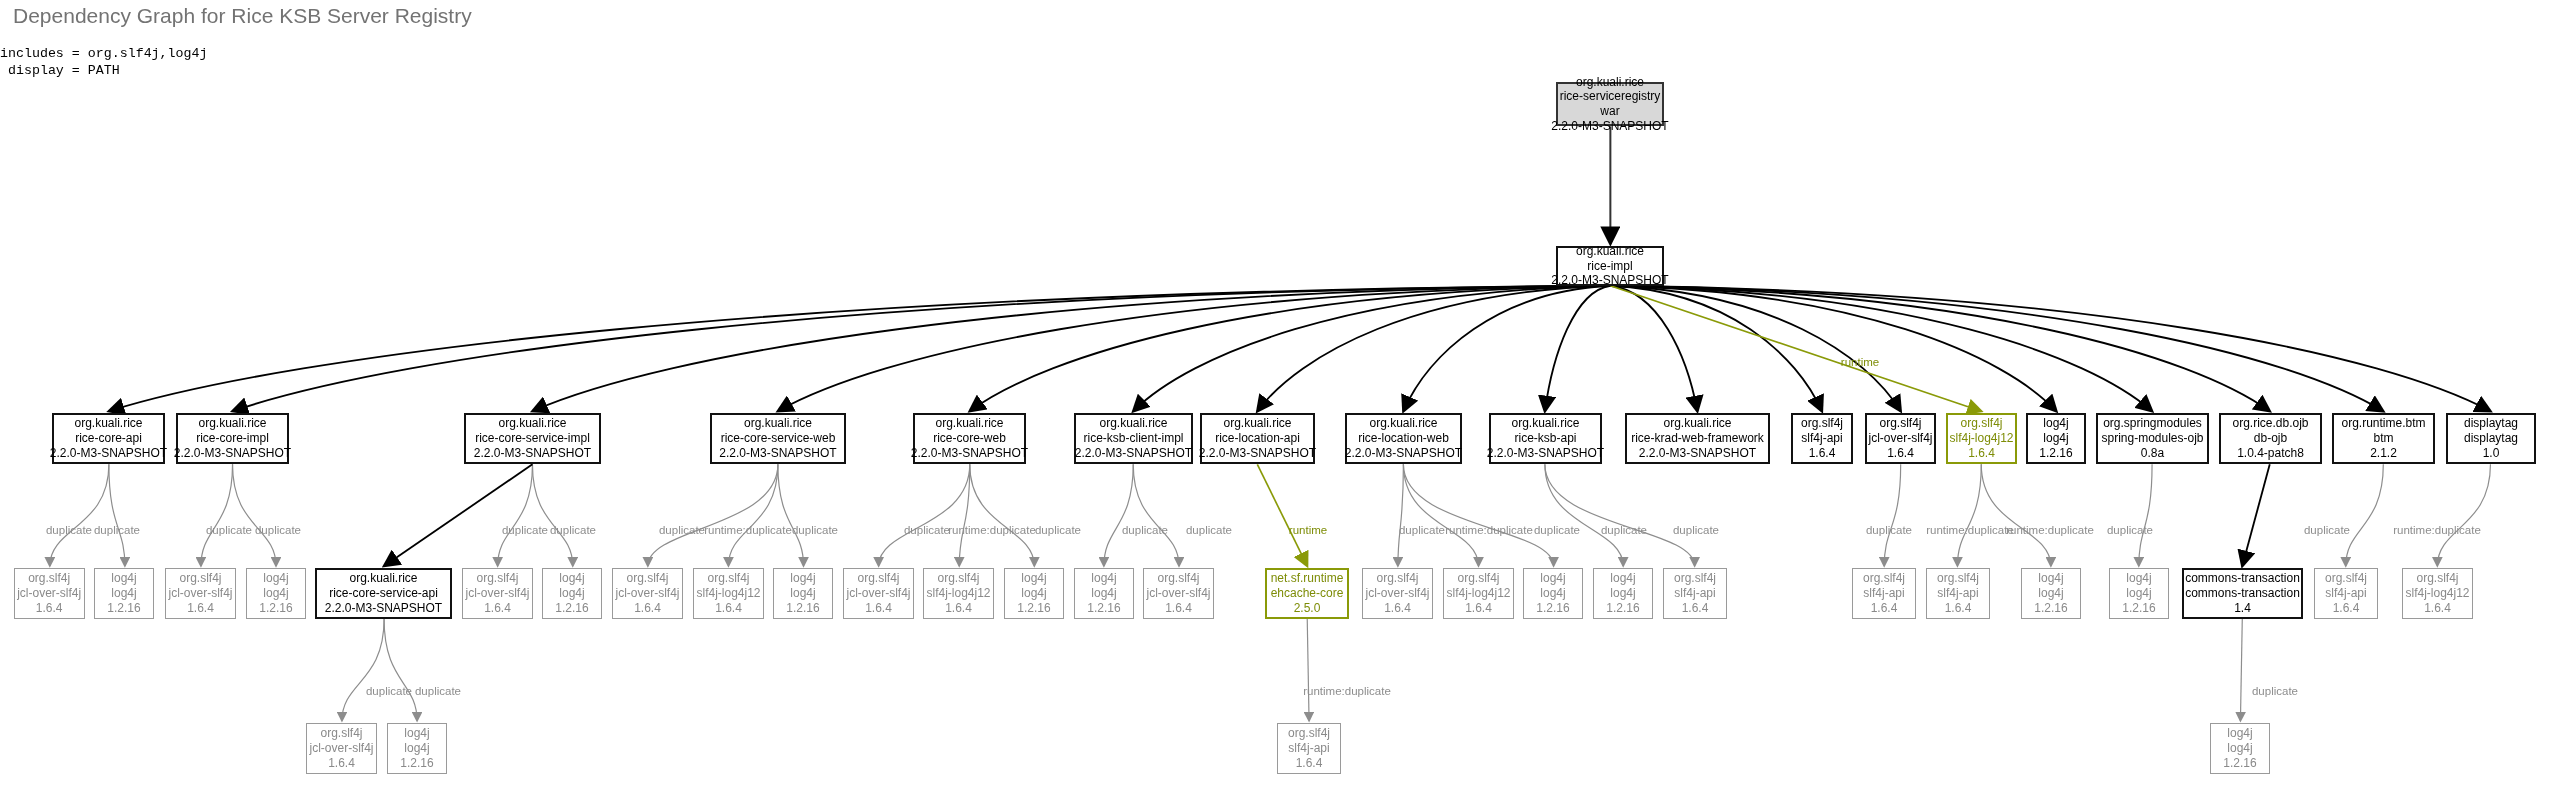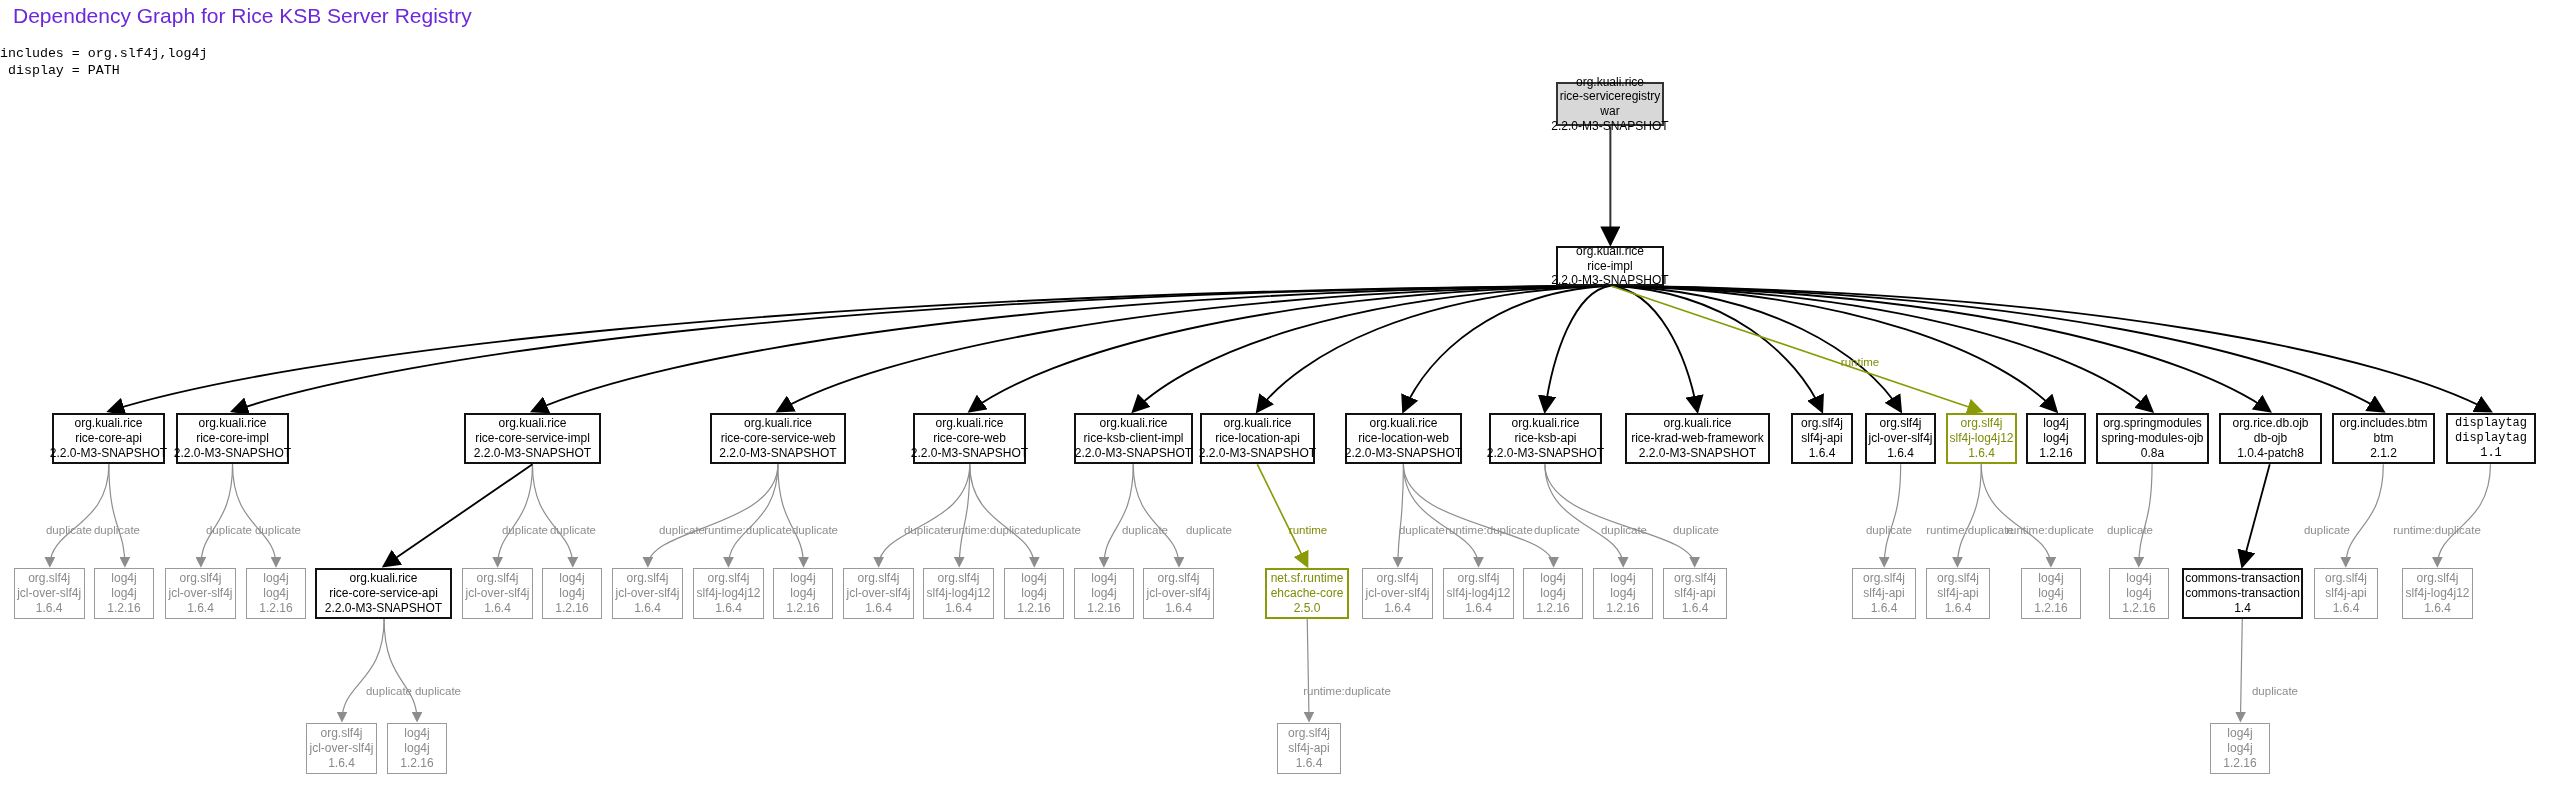--- a/index.html
+++ b/index.html
@@ -32,21 +32,21 @@
     left: 0;
     top: 0;
     width: 2128px;
     height: 805px;
   }
   .graph-title {
     position: absolute;
     left: 13px;
     top: 3.7px;
     font-size: 21px;
-    color: #6d28d9;
+    color: #737373;
     font-family: "Liberation Sans", sans-serif;
     white-space: pre;
   }
   .graph-legend {
     position: absolute;
     left: 0;
     top: 46px;
     font-size: 13.3px;
     line-height: 16.5px;
     color: #000000;
@@ -262,28 +262,28 @@
         <span class="line">org.springmodules</span>
         <span class="line">spring-modules-ojb</span>
         <span class="line">0.8a</span>
       </div>
       <div class="node strong" style="left: 2219px; top: 413px; width: 103px; height: 51px;">
         <span class="line">org.rice.db.ojb</span>
         <span class="line">db-ojb</span>
         <span class="line">1.0.4-patch8</span>
       </div>
       <div class="node strong" style="left: 2332px; top: 413px; width: 103px; height: 51px;">
-        <span class="line">org.includes.btm</span>
+        <span class="line">org.runtime.btm</span>
         <span class="line">btm</span>
         <span class="line">2.1.2</span>
       </div>
-      <div class="node strong" style="left: 2446px; top: 413px; width: 90px; height: 51px; font-family: Liberation Mono, monospace;">
+      <div class="node strong" style="left: 2446px; top: 413px; width: 90px; height: 51px;">
         <span class="line">displaytag</span>
         <span class="line">displaytag</span>
-        <span class="line">1.1</span>
+        <span class="line">1.0</span>
       </div>
       <div class="node" style="left: 13.7px; top: 568px; width: 71px; height: 51px;">
         <span class="line">org.slf4j</span>
         <span class="line">jcl-over-slf4j</span>
         <span class="line">1.6.4</span>
       </div>
       <div class="node" style="left: 94px; top: 568px; width: 60px; height: 51px;">
         <span class="line">log4j</span>
         <span class="line">log4j</span>
         <span class="line">1.2.16</span>

